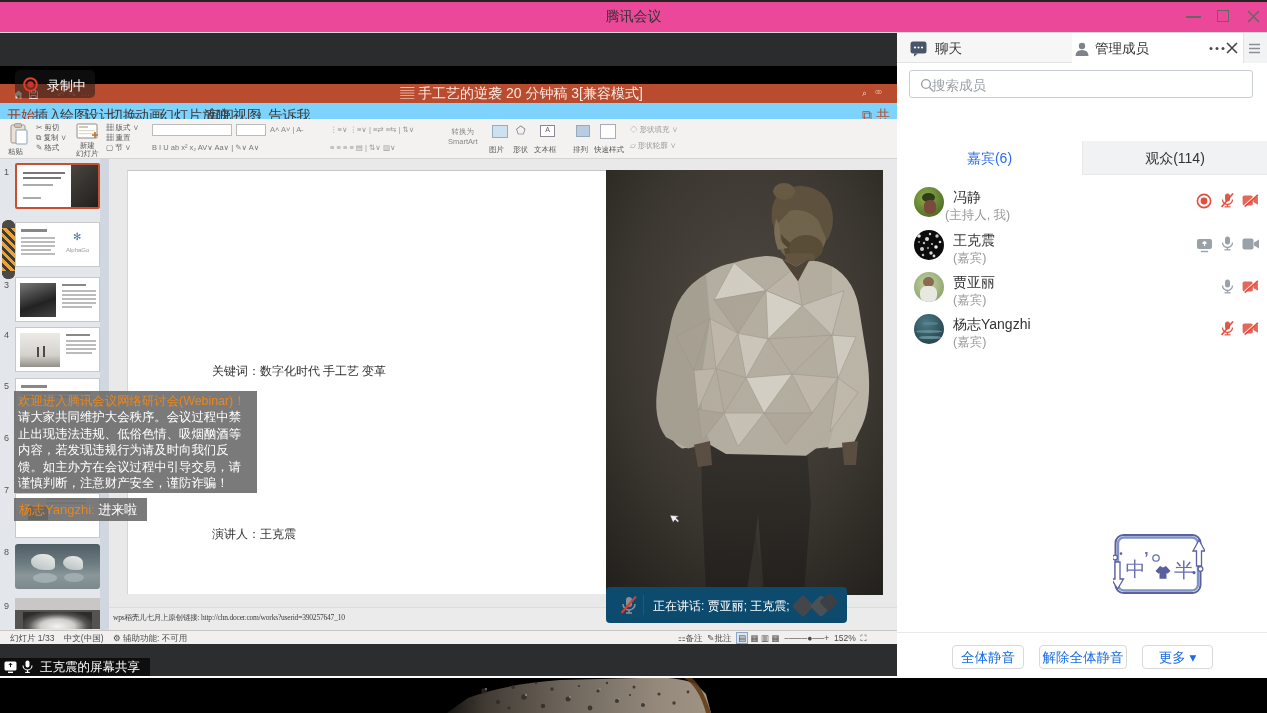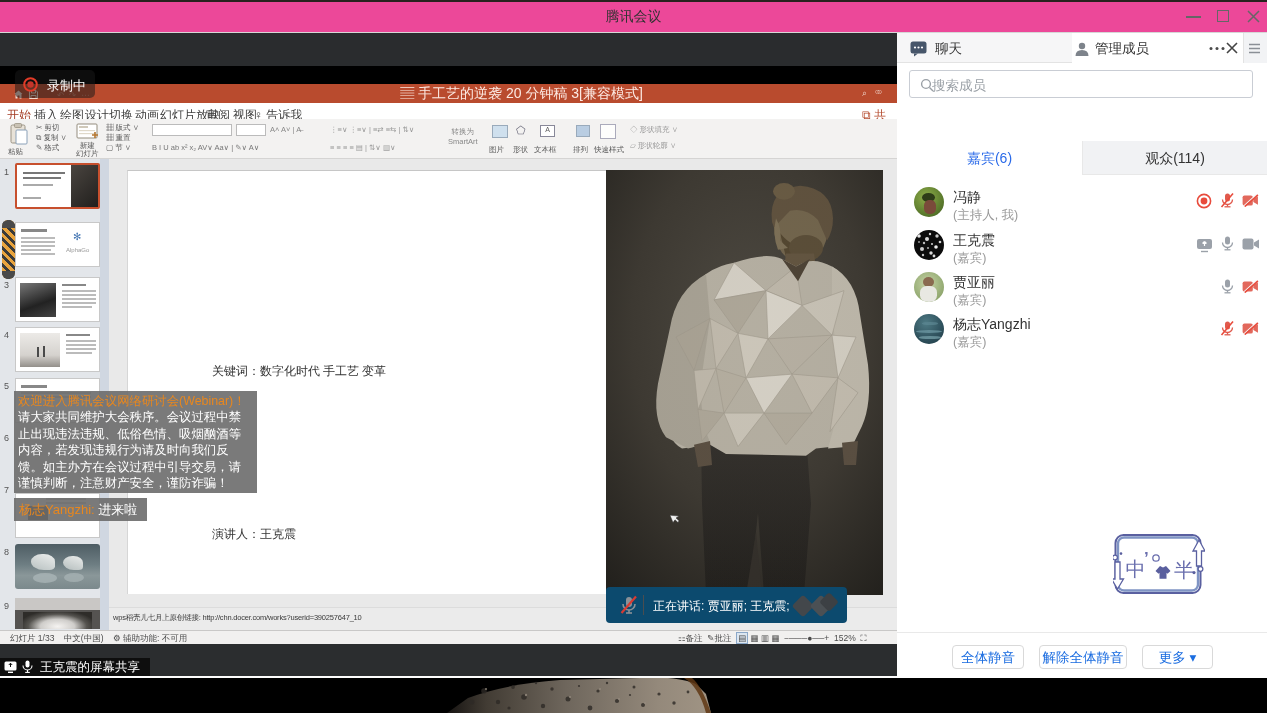--- a/index.html
+++ b/index.html
@@ -33,21 +33,21 @@
     <svg class="abs" style="left:14px;top:6px" width="9" height="9" viewBox="0 0 9 9">
         <path d="M4.5 0.5 L8.5 4 L7.5 4 L7.5 8.5 L5.5 8.5 L5.5 5.5 L3.5 5.5 L3.5 8.5 L1.5 8.5 L1.5 4 L0.5 4 Z" fill="#f3d8cd"></path>
       </svg>
     <svg class="abs" style="left:29px;top:6px" width="9" height="9" viewBox="0 0 9 9">
         <path d="M0.5 0.5 L7 0.5 L8.5 2 L8.5 8.5 L0.5 8.5 Z M2.5 0.5 L2.5 3 L6.5 3 L6.5 0.5 M2 8.5 L2 5.5 L7 5.5 L7 8.5" fill="none" stroke="#f3d8cd" stroke-width="1"></path>
       </svg>
     <div class="abs" style="left:57px;top:6px;font-size:8.5px;color:#cf8169;letter-spacing:5px">↶↷⋯</div>
     <div class="abs" style="left:862px;top:4px;font-size:9px;color:#f0d8cf;letter-spacing:8px">⌕⚭</div>
   </div>
 
-  <div class="abs" style="left:0;top:70px;width:897px;height:16px;background:#ffffff;font-size:12px;color:#3b3b3b">
+  <div class="abs" style="left:0;top:70px;width:897px;height:16px;background:#7dd3fc;font-size:14px;color:#3b3b3b">
     <span class="abs" style="left:7px;top:4px;color:#a33b23;border-bottom:2px solid #c24a2c;padding-bottom:1px">开始</span>
     <span class="abs" style="left:34px;top:4px">插入</span>
     <span class="abs" style="left:60px;top:4px">绘图</span>
     <span class="abs" style="left:85px;top:4px">设计</span>
     <span class="abs" style="left:109px;top:4px">切换</span>
     <span class="abs" style="left:135px;top:4px">动画</span>
     <span class="abs" style="left:160px;top:4px">幻灯片放映</span>
     <span class="abs" style="left:206px;top:4px">审阅</span>
     <span class="abs" style="left:233px;top:4px">视图</span>
     <span class="abs" style="left:254px;top:4px">♀ 告诉我</span>
@@ -233,21 +233,21 @@
       <path d="M88 296 L104 292 L106 318 L92 320 Z" fill="#5d5143"></path>
       <path d="M236 294 L252 292 L250 318 L238 318 Z" fill="#5d5143"></path>
 
       <rect width="277" height="458" fill="url(#pbg)" opacity="0.12"></rect>
 
       <path d="M64 372 l3 8 l2 -3 l3 3 l1 -2 l-3 -3 l3 -2 Z" fill="#f0f0f0" stroke="#333" stroke-width="0.5"></path>
     </svg>
   </div>
 
   <div class="abs" style="left:109px;top:574px;width:788px;height:23px;background:#ebebeb;border-top:1px solid #dcdcdc"></div>
-  <div class="abs" style="left:113px;top:580px;font-size:7.5px;letter-spacing:-0.2px;color:#3a3a3a;font-family:Liberation Sans, sans-serif">wps稻壳儿七月上原创链接: http://chn.docer.com/works?userid=390257647_10</div>
+  <div class="abs" style="left:113px;top:580px;font-size:7.5px;letter-spacing:-0.2px;color:#3a3a3a;font-family:Liberation Serif, serif">wps稻壳儿七月上原创链接: http://chn.docer.com/works?userid=390257647_10</div>
 
   <div class="abs" style="left:0;top:597px;width:897px;height:14px;background:#f1f0ef;border-top:1px solid #c9c8c7;font-size:8.5px;color:#4a4a4a">
     <span class="abs" style="left:10px;top:2px">幻灯片 1/33&nbsp;&nbsp;&nbsp;&nbsp;中文(中国)&nbsp;&nbsp;&nbsp;&nbsp;⚙ 辅助功能: 不可用</span>
     <span class="abs" style="left:678px;top:2px">⚏备注&nbsp;&nbsp;✎批注&nbsp;&nbsp;<span style="border:1px solid #8aa7c8;background:#dce6f0;padding:0 1px">▤</span> ▦ ▥ ▦&nbsp;&nbsp;−───●──+&nbsp;&nbsp;152%&nbsp;&nbsp;⛶</span>
   </div>
 
   <div class="abs" style="left:0;top:611px;width:897px;height:33px;background:#2b2d2f"></div>
 
   <div class="abs" style="left:0;top:643px;width:897px;height:3px;background:#fdfdfd"></div>
 
@@ -338,21 +338,21 @@
 
 
   <div class="abs" style="left:0;top:108px;width:185px;height:34px;background:#fff;text-align:center;font-size:14px;color:#2a6ae9;line-height:34px">嘉宾(6)</div>
   <div class="abs" style="left:185px;top:108px;width:185px;height:34px;background:#f1f2f4;border-left:1px solid #e8e8e8;border-bottom:1px solid #e8e8e8;text-align:center;font-size:14px;color:#333;line-height:34px">观众(114)</div>
 
   <div class="abs" style="left:17px;top:154px;width:30px;height:30px;border-radius:50%;background:radial-gradient(circle at 40% 35%,#8fae4a,#5d7c2e 60%,#3f5c1e);overflow:hidden">
     <div class="abs" style="left:8px;top:6px;width:13px;height:9px;background:#2e3c18;border-radius:50%"></div>
     <div class="abs" style="left:10px;top:13px;width:12px;height:14px;background:#7a4a3a;border-radius:40%"></div>
   </div>
   <div class="abs" style="left:56px;top:156px;font-size:14px;color:#333">冯静</div>
-  <div class="abs" style="left:56px;top:174px;font-size:12.5px;color:#999">(主持人, 我)</div>
+  <div class="abs" style="left:48px;top:174px;font-size:12.5px;color:#999">(主持人, 我)</div>
   <svg class="abs" style="left:299px;top:160px" width="16" height="16">
       <circle cx="8" cy="8" r="6.6" fill="none" stroke="#e84b3c" stroke-width="1.6"></circle>
       <circle cx="8" cy="8" r="3.4" fill="#e84b3c"></circle>
     </svg>
   <svg class="abs" style="left:322px;top:159px" width="17" height="17" viewBox="0 0 17 17">
       <rect x="6" y="1.5" width="5" height="8" rx="2.5" fill="#e05a4d"></rect>
       <path d="M3.5 7.5 a5 5 0 0 0 10 0" stroke="#e05a4d" stroke-width="1.3" fill="none"></path>
       <line x1="8.5" y1="12.5" x2="8.5" y2="14.5" stroke="#e05a4d" stroke-width="1.3"></line>
       <line x1="5.5" y1="14.8" x2="11.5" y2="14.8" stroke="#e05a4d" stroke-width="1.3"></line>
       <line x1="2.5" y1="15" x2="14" y2="1.5" stroke="#e84b3c" stroke-width="1.6"></line>

